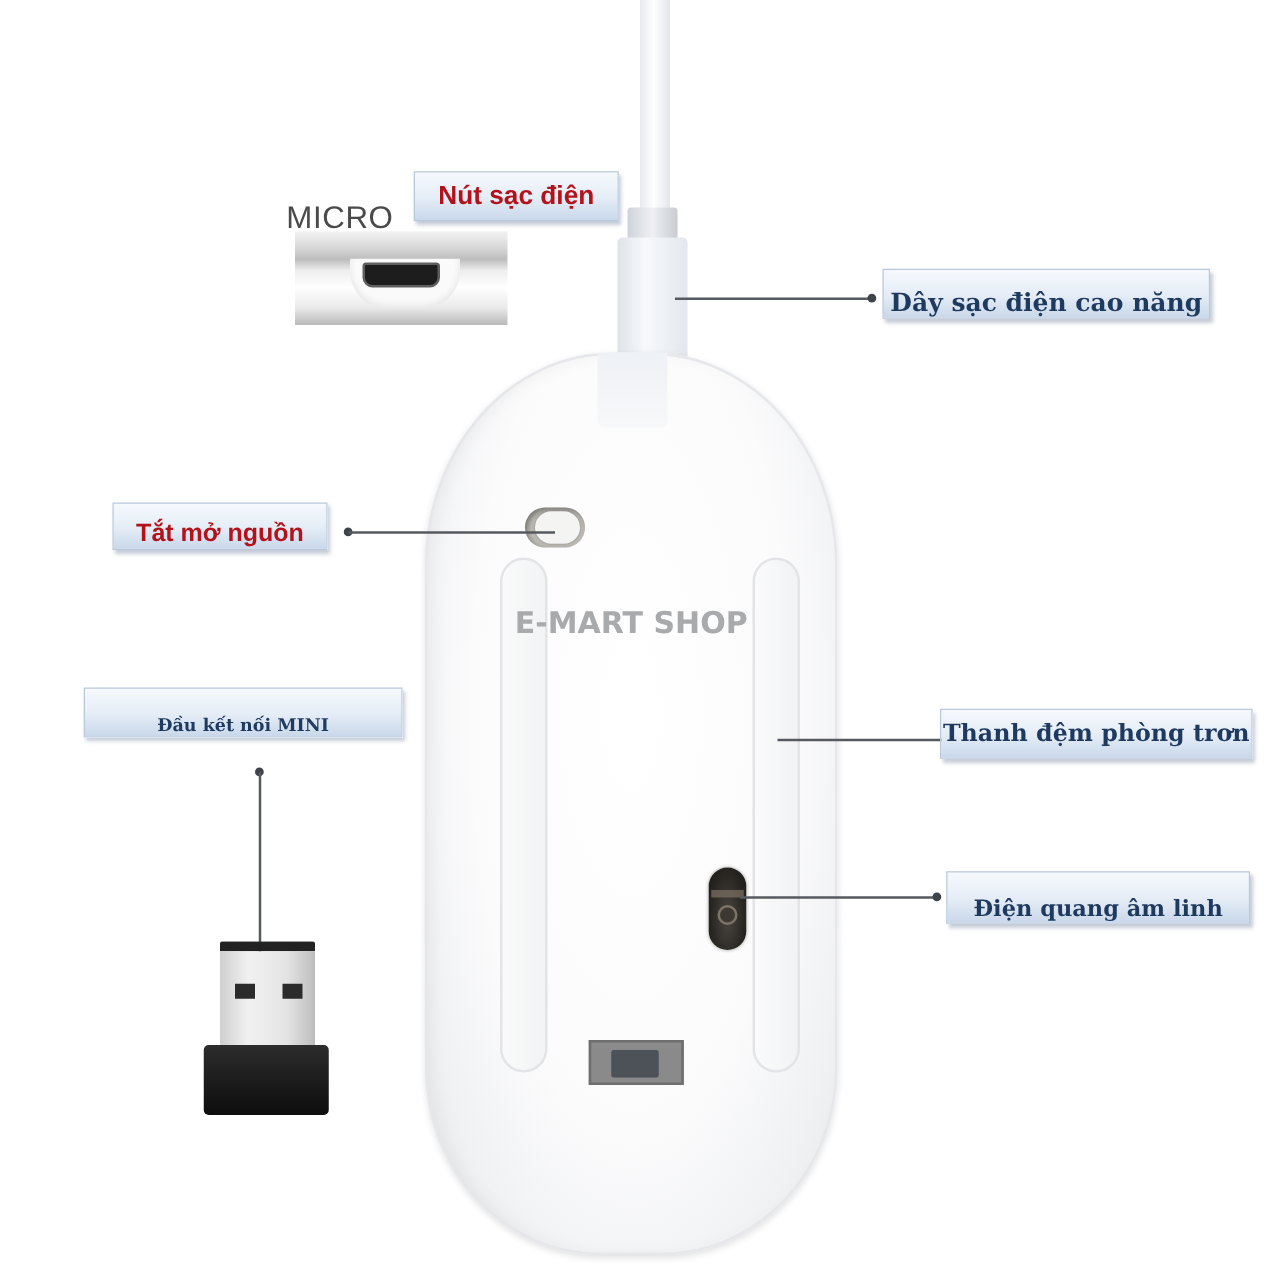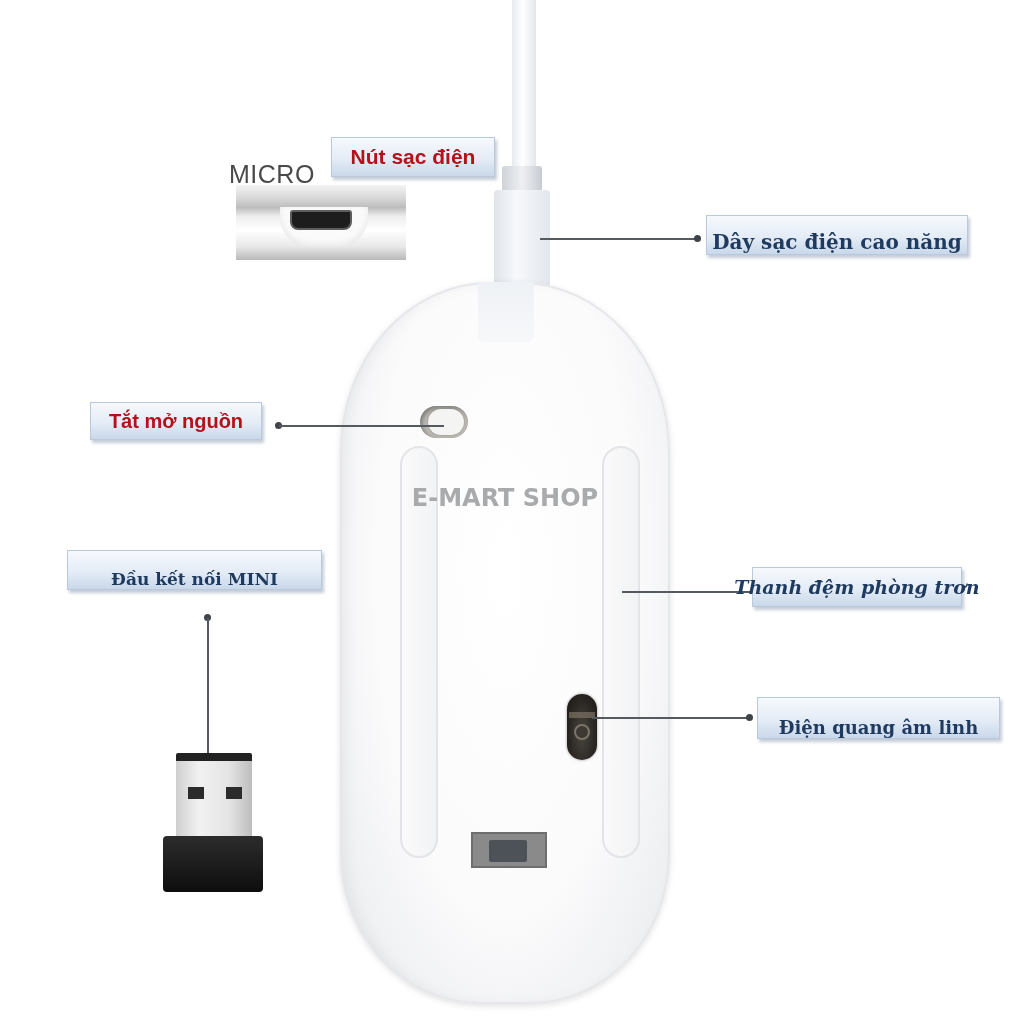--- a/index.html
+++ b/index.html
@@ -157,40 +157,40 @@
   <div class="port-notch"></div>
   <div class="port-hole"></div>
 </div>
 
 <div class="leader" style="left:540px; top:238px; width:160px; height:2px;"></div>
 <div class="dot" style="left:694px; top:235px;"></div>
 <div class="label-box label-blue-serif" style="left:706px; top:215px; width:262px; height:40px; font-size:20px;">
   <span>Dây sạc điện cao năng</span>
 </div>
 
-<div class="label-box label-red" style="left:90px; top:402px; width:172px; height:38px; font-size:20px;">
+<div class="label-box label-red" style="left:90px; top:402px; width:172px; height:38px; font-size:20px;align-items:flex-end;">
   <span>Tắt mở nguồn</span>
 </div>
 <div class="dot" style="left:275px; top:422px;"></div>
 <div class="leader" style="left:279px; top:425px; width:165px; height:2px;"></div>
 
-<div class="label-box label-blue-serif" style="left:67px; top:550px; width:255px; height:40px; font-size:17px;">
+<div class="label-box label-blue-serif" style="left:67px; top:550px; width:255px; height:40px; font-size:14px;">
   <span>Đầu kết nối MINI</span>
 </div>
 <div class="dot" style="left:204px; top:614px;"></div>
 <div class="leader" style="left:207px; top:618px; width:2px; height:150px;"></div>
 
 <div class="dongle-metal">
   <div class="dongle-hole" style="left:12px; top:26px;"></div>
   <div class="dongle-hole" style="left:50px; top:26px;"></div>
 </div>
 <div class="dongle-plastic"></div>
 
 <div class="leader" style="left:622px; top:591px; width:132px; height:2px;"></div>
-<div class="label-box" style="left:752px; top:567px; width:210px; height:40px;font-style:italic;">
+<div class="label-box" style="left:752px; top:567px; width:250px; height:40px;">
   <span class="label-blue-serif" style="font-size:19px;">Thanh đệm phòng trơn</span>
 </div>
 
 <div class="leader" style="left:592px; top:717px; width:160px; height:2px;"></div>
 <div class="dot" style="left:746px; top:714px;"></div>
 <div class="label-box label-blue-serif" style="left:757px; top:697px; width:243px; height:42px; font-size:18px;">
   <span>Điện quang âm linh</span>
 </div>
 
 </body></html>

